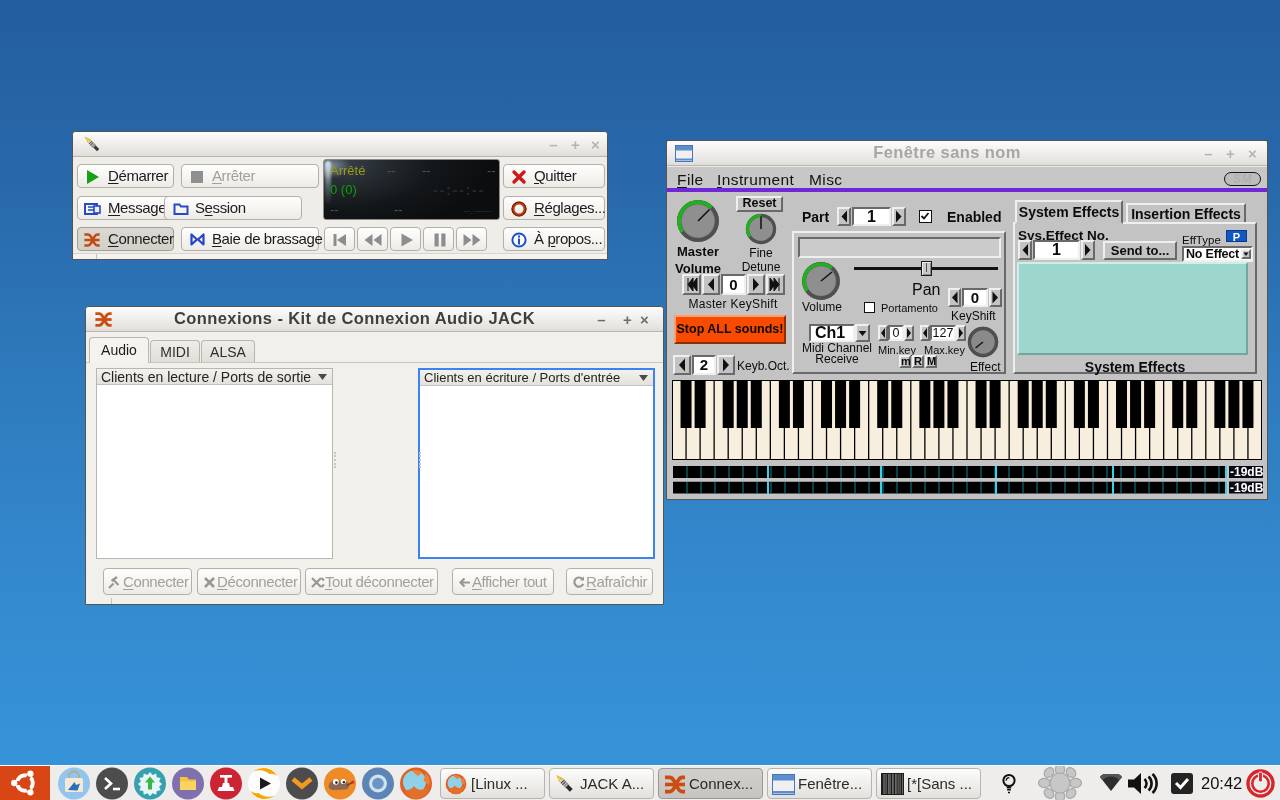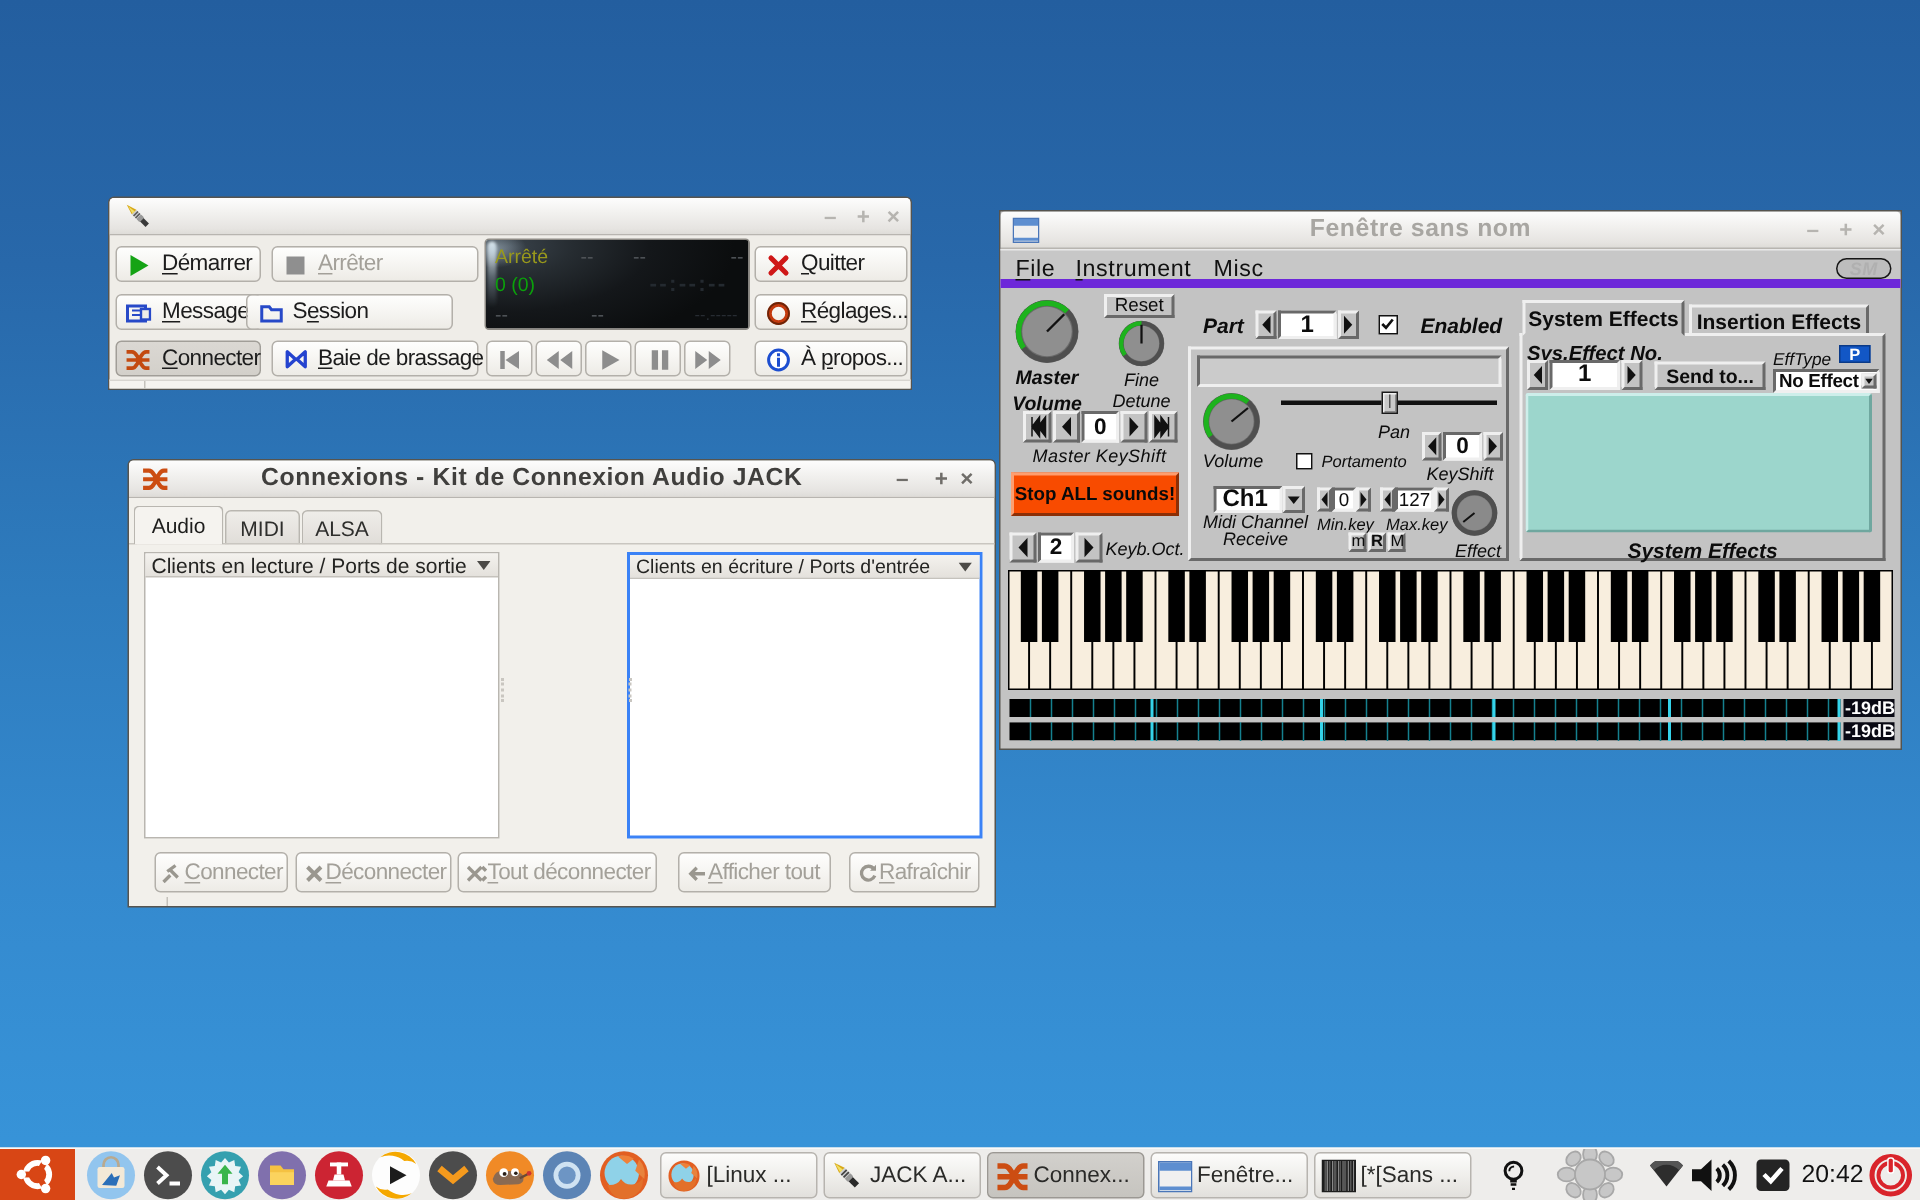--- a/index.html
+++ b/index.html
@@ -31,24 +31,24 @@
 u { text-decoration:underline; text-underline-offset:2px; }
 
 
 #wconn { left:85px; top:306px; width:579px; height:299px; background:#f2f0eb; }
 
 
 #wsynth { left:666px; top:140px; width:602px; height:360px; background:#c3c3c3; border-radius:0;
   font-size:12px; color:#0c0c0c; }
 .raised { border-style:solid; border-width:2px; border-color:#efefef #696969 #696969 #efefef; }
 .sunken { border-style:solid; border-width:2px; border-color:#696969 #efefef #efefef #696969; }
-.tkb { position:absolute; background:#c3c3c3; border:2px solid; border-color:#efefef #696969 #696969 #efefef; }
+.tkb { position:absolute; background:#c3c3c3; border:2px solid; border-color:#efefef #696969 #696969 #efefef;font-weight:bold; }
 .wbox { position:absolute; background:#fff; border:2px solid; border-color:#696969 #efefef #efefef #696969;
   text-align:center; font-weight:bold; }
-.lbl { position:absolute; white-space:nowrap;font-style:italic; }
+.lbl { position:absolute; white-space:nowrap; }
 .tkb { white-space:nowrap; }
 .tkb svg { display:block; margin:0 auto; }
 
 
 #bar { position:absolute; left:0; top:765px; width:1280px; height:35px; background:#eeedeb;
   border-top:1px solid #f9f9f8; }
 .task { position:absolute; top:2px; height:31px; border:1px solid #b7b4af; border-radius:4px;
   background:linear-gradient(180deg,#fcfcfb 0%,#f0efec 50%,#e2e0dc 100%);
   font-size:15px; color:#2a2a28; }
 .task.active { background:linear-gradient(180deg,#d2d0cc 0%,#c6c4bf 100%); border-color:#9b9893; }
@@ -266,21 +266,21 @@
       <rect x="0.5" y="0.5" width="17" height="16" fill="#f0f0f0" stroke="#4a76b8"></rect>
       <rect x="1" y="1" width="16" height="4.5" fill="#5d8ed0"></rect>
       <rect x="1" y="13.5" width="16" height="2" fill="#5d8ed0"></rect>
     </svg>
     <div class="ttl">Fenêtre sans nom</div>
     <div class="wbtn" style="right:50px">–</div>
     <div class="wbtn" style="right:28px">+</div>
     <div class="wbtn" style="right:6px">×</div>
   </div>
 
-  <div class="abs" style="left:0;top:25px;width:600px;height:26px;background:#c7c7c7;border-top:1px solid #e9e9e9;border-bottom:6px solid #6d28d9;font-size:15.5px;letter-spacing:0.4px;color:#111">
+  <div class="abs" style="left:0;top:25px;width:600px;height:26px;background:#c7c7c7;border-top:1px solid #e9e9e9;border-bottom:4px solid #6d28d9;font-size:15.5px;letter-spacing:0.4px;color:#111">
     <span class="abs" style="left:10px;top:4px"><u>F</u>ile</span>
     <span class="abs" style="left:50px;top:4px"><u>I</u>nstrument</span>
     <span class="abs" style="left:142px;top:4px">Misc</span>
     <div class="abs" style="right:6px;top:5px;width:37px;height:14px;border:1.5px solid #161616;border-radius:8px;background:#bdbdbd;color:#b0b0b0;font-size:12px;font-weight:bold;font-style:italic;text-align:center;line-height:12px">SM</div>
   </div>
 
   <svg class="abs" style="left:9px;top:58px" width="44" height="44" viewBox="0 0 44 44">
     <circle cx="22" cy="22" r="21" fill="#6a6a6a"></circle>
     <circle cx="22" cy="22" r="19" fill="none" stroke="#4f4f4f" stroke-width="3.6"></circle>
     <circle cx="22" cy="22" r="16.5" fill="#8f8f8f"></circle>
@@ -362,21 +362,21 @@
       <circle cx="20" cy="20" r="17" fill="none" stroke="#4f4f4f" stroke-width="3.4"></circle>
       <circle cx="20" cy="20" r="14.8" fill="#8f8f8f"></circle>
       <path d="M6.1 29.8 A 17 17 0 0 1 30.9 7" fill="none" stroke="#1db31d" stroke-width="3.4"></path>
       <line x1="20" y1="20" x2="31" y2="11" stroke="#111" stroke-width="1.5"></line>
     </svg>
     <div class="lbl" style="left:3px;top:67px;width:50px;text-align:center;font-size:12px">Volume</div>
     <div class="abs" style="left:60px;top:34px;width:144px;height:3px;background:#111"></div>
     <div class="abs" style="left:127px;top:28px;width:11px;height:15px;background:#c9c9c9;border:1.5px solid #1a1a1a;box-shadow:inset 1px 1px 0 #efefef, inset -1px -1px 0 #8a8a8a">
         <div class="abs" style="left:3.5px;top:1px;width:1.5px;height:9px;background:#555"></div>
       </div>
-    <div class="lbl" style="left:118px;top:48px;width:28px;text-align:right;font-size:12px">Pan</div>
+    <div class="lbl" style="left:118px;top:48px;width:28px;text-align:right;font-size:16px">Pan</div>
     <div class="abs" style="left:70px;top:69px;width:11px;height:11px;background:#fff;border:1.5px solid #111"></div>
     <div class="lbl" style="left:87px;top:69px;font-size:11px">Portamento</div>
     <div class="tkb" style="left:154px;top:55px;width:13px;height:19px">
         <svg width="9" height="15">
           <path d="M7.5 1.5 L2 7.5 L7.5 13.5 Z" fill="#111"></path>
         </svg>
       </div>
     <div class="wbox" style="left:168px;top:55px;width:26px;height:19px;font-size:15px;line-height:15px">0</div>
     <div class="tkb" style="left:195px;top:55px;width:13px;height:19px">
         <svg width="9" height="15">

